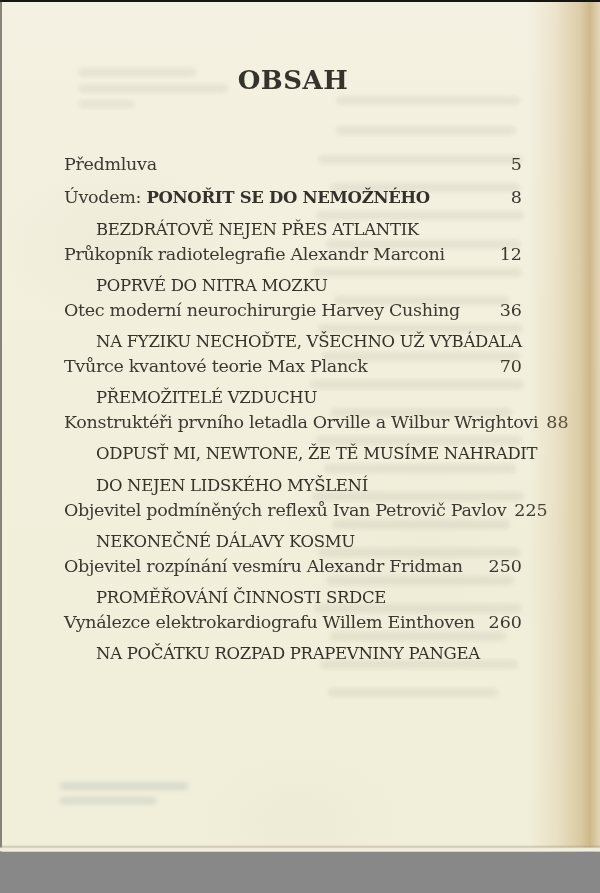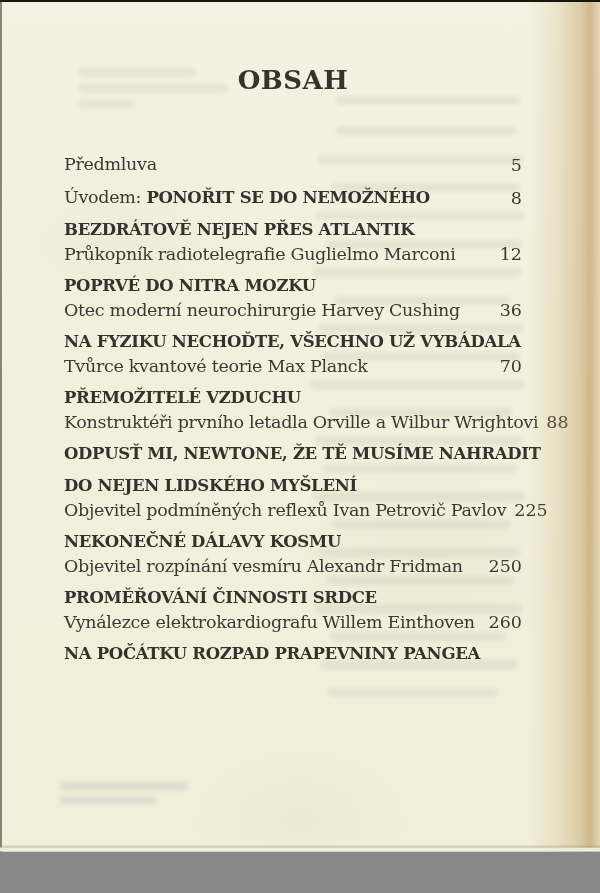--- a/index.html
+++ b/index.html
@@ -33,22 +33,22 @@
       radial-gradient(160px 110px at 300px 820px,rgba(180,172,140,.06),transparent 70%);}
   
   .bleed{position:absolute;border-radius:5px;filter:blur(2px);pointer-events:none;}
   
   .content{position:absolute;left:64px;right:78px;top:64px;}
   .page-title{
     text-align:center;font-weight:700;font-size:26px;line-height:32px;
     letter-spacing:.5px;color:#35332d;margin:0 0 56px 0;
   }
   .entry{margin-bottom:8px;}
-  .line{display:flex;justify-content:space-between;align-items:flex-end;line-height:24px;}
-  .heading{font-weight:700;font-size:16.5px;letter-spacing:-0.3px;line-height:24px;color:#34322c;white-space:nowrap;}
+  .line{display:flex;justify-content:space-between;align-items:flex-start;line-height:24px;}
+  .heading{font-weight:400;font-size:16.5px;letter-spacing:-0.3px;line-height:24px;color:#34322c;white-space:nowrap;margin-left:32px;}
   .plain{font-size:17.5px;letter-spacing:-0.3px;white-space:nowrap;}
   .boldpart{font-weight:700;font-size:16.5px;letter-spacing:-0.3px;color:#34322c;}
   .pagenum{font-size:17.5px;margin-left:8px;flex:none;}
 </style>
 </head>
 <body>
 
 <div class="scan">
   <div class="mottle"></div>
   <div id="bleed-layer">
@@ -92,21 +92,21 @@
         </div>
         <div class="entry">
           <div class="line">
             <span><span class="plain">Úvodem: </span><span class="boldpart">PONOŘIT SE DO NEMOŽNÉHO</span></span>
             <span class="pagenum">8</span>
           </div>
         </div>
         <div class="entry">
           <div class="heading">BEZDRÁTOVĚ NEJEN PŘES ATLANTIK</div>
           <div class="line">
-            <span class="plain">Průkopník radiotelegrafie Guglielmo Marconi</span>
+            <span class="plain">Průkopník radiotelegrafie Alexandr Marconi</span>
             <span class="pagenum">12</span>
           </div>
         </div>
         <div class="entry">
           <div class="heading">POPRVÉ DO NITRA MOZKU</div>
           <div class="line">
             <span class="plain">Otec moderní neurochirurgie Harvey Cushing</span>
             <span class="pagenum">36</span>
           </div>
         </div>

